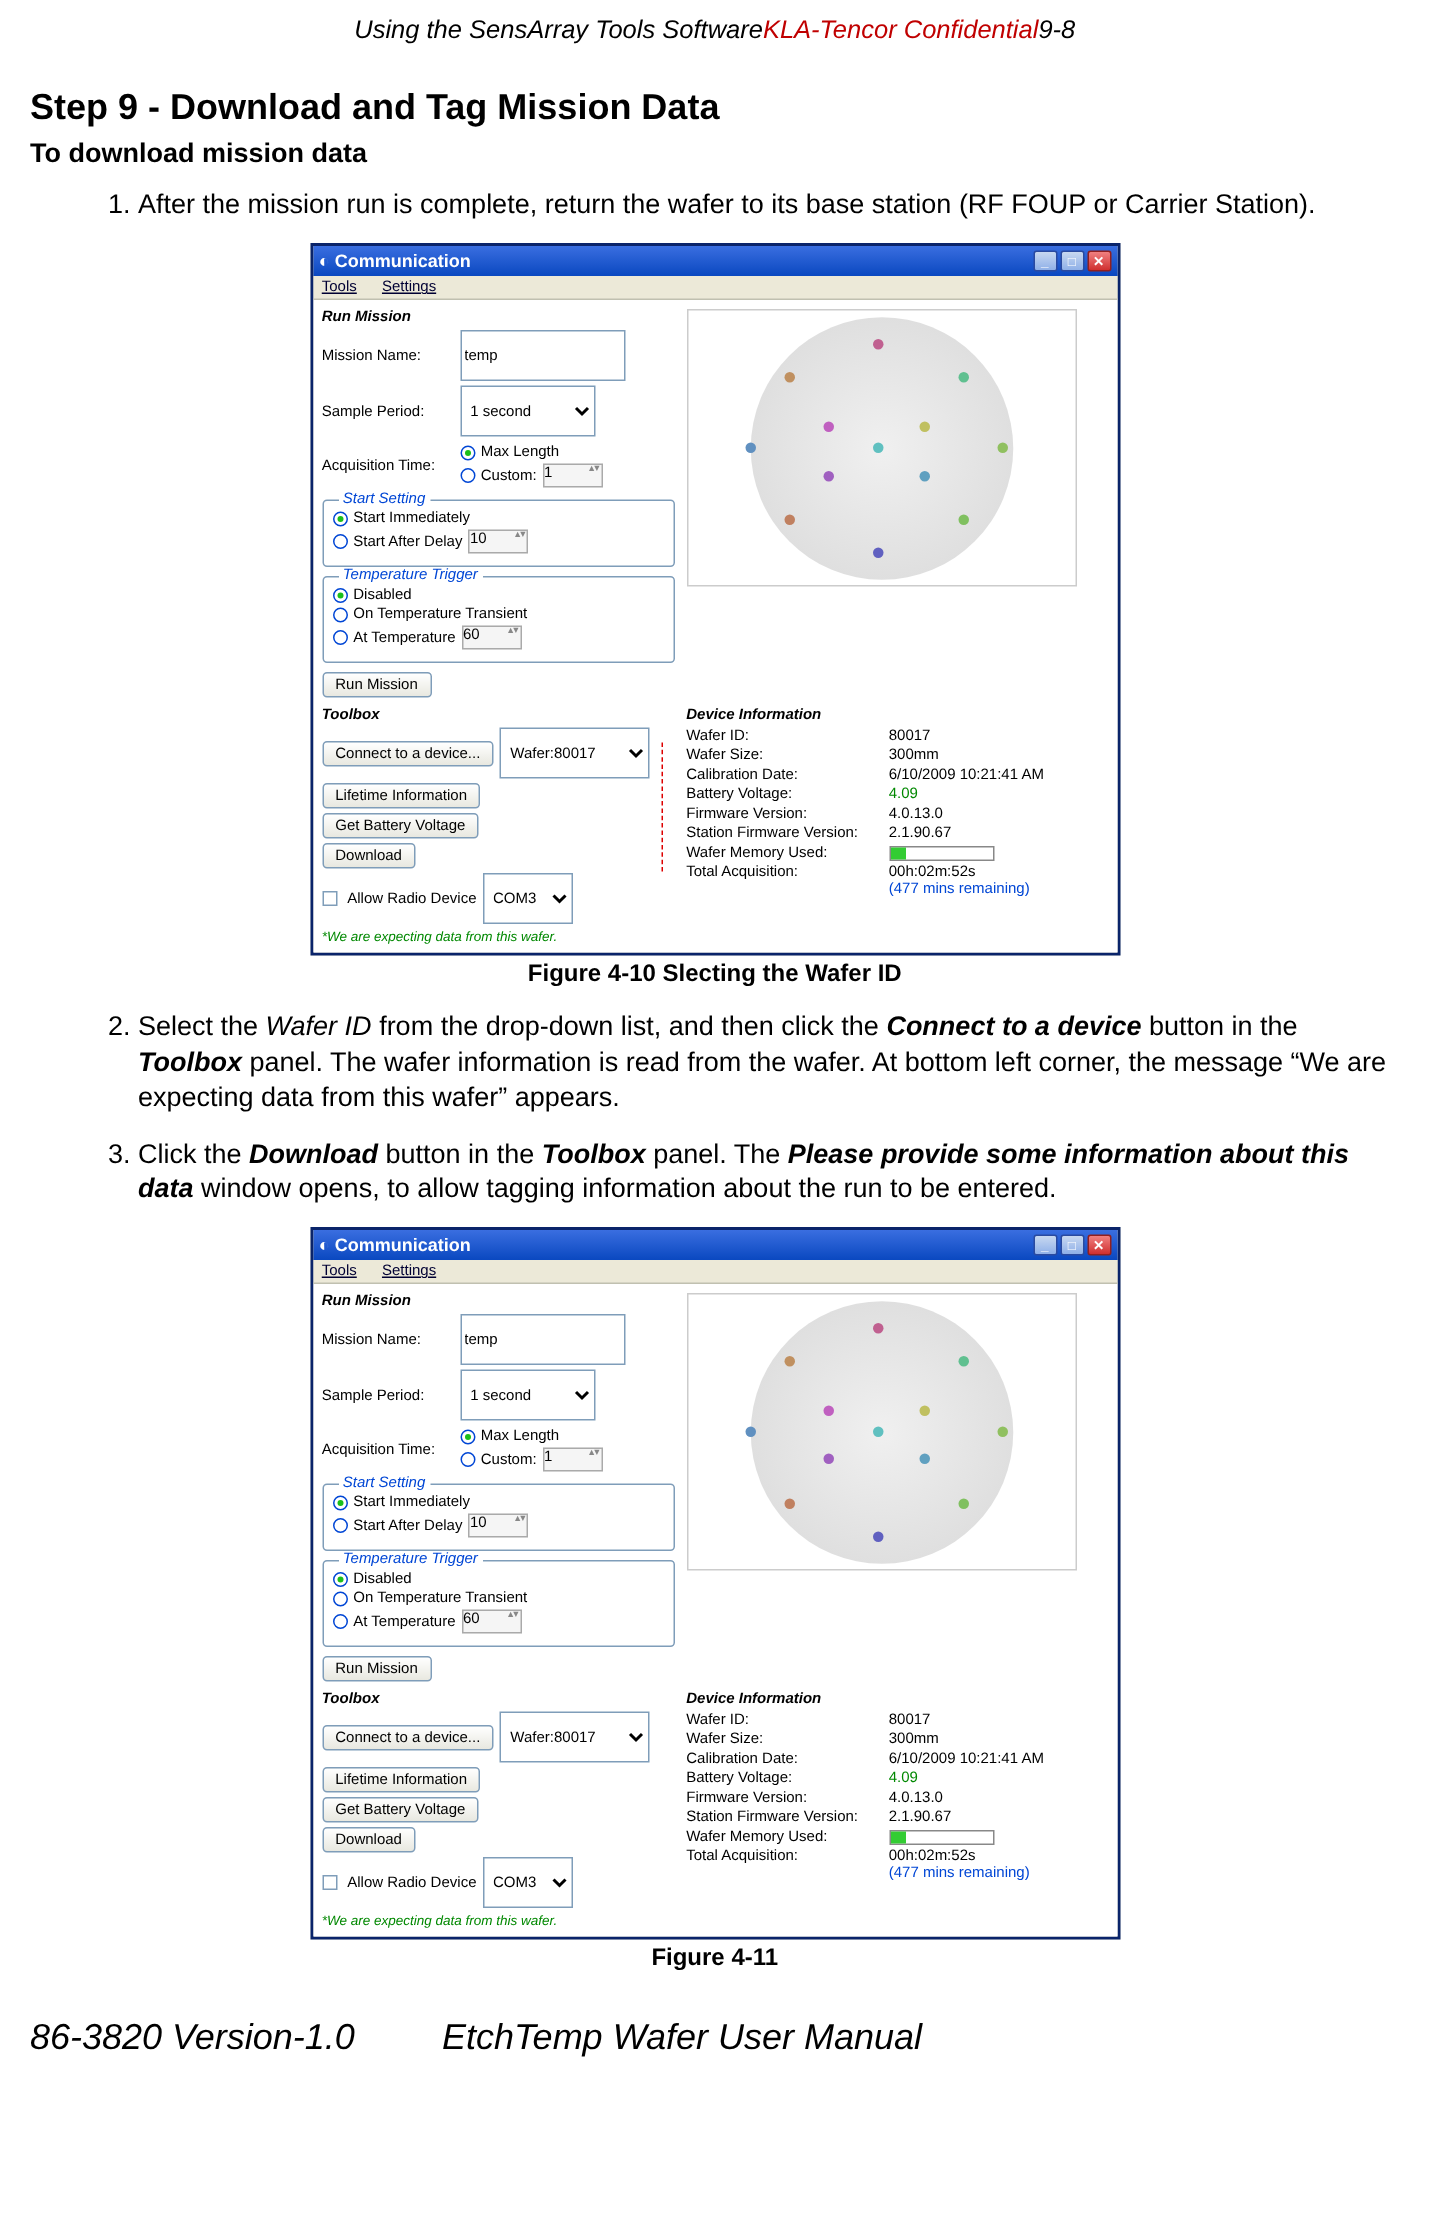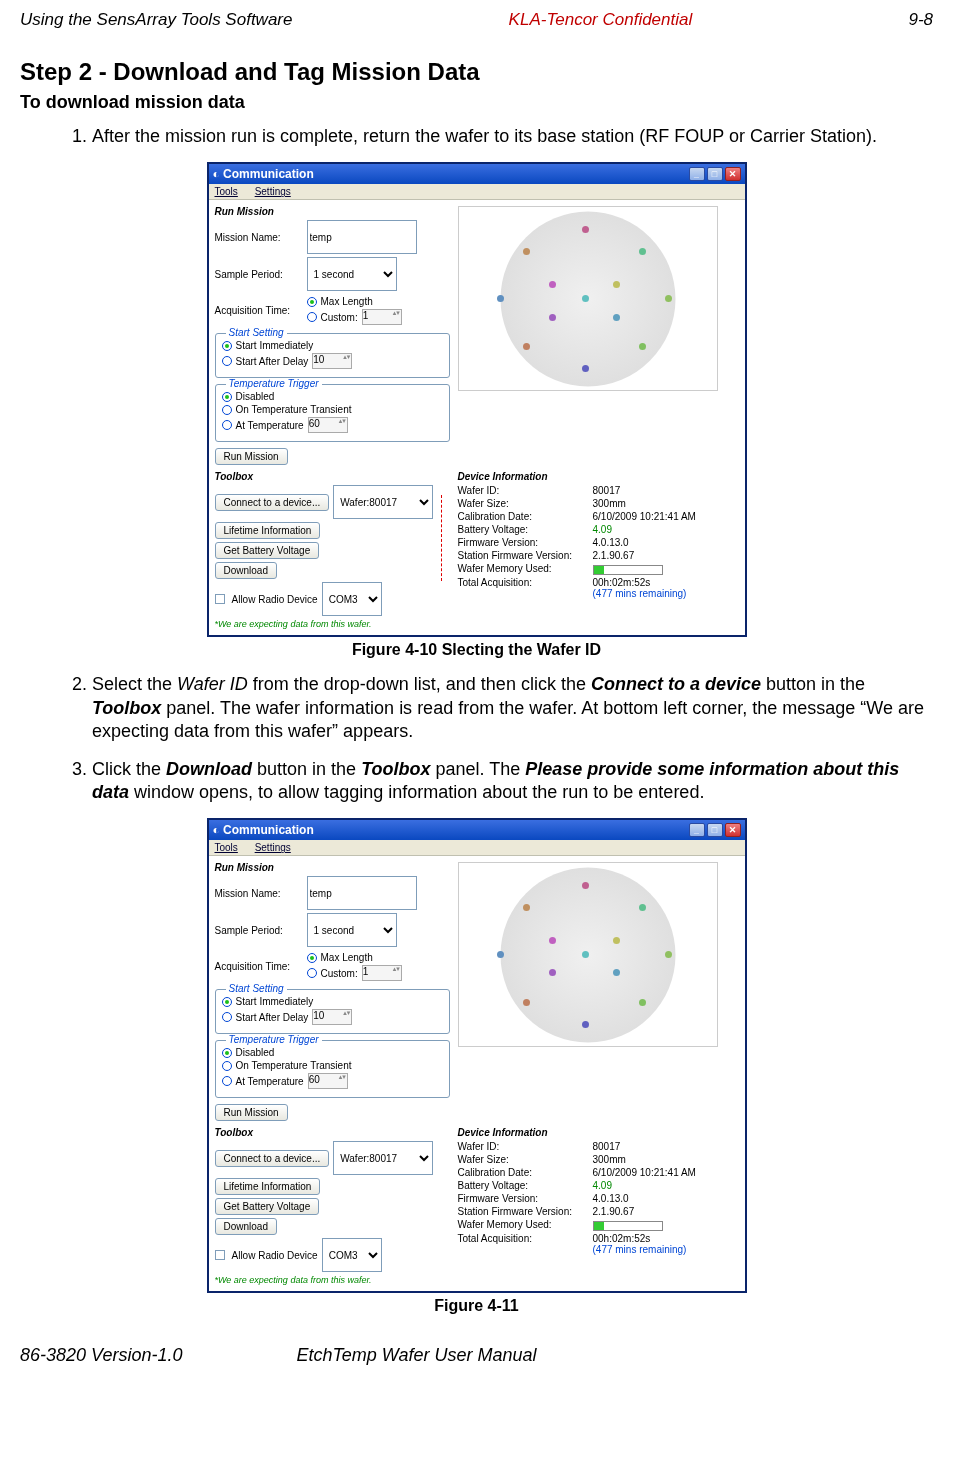--- a/index.html
+++ b/index.html
@@ -6,34 +6,34 @@
   body {
     font-family: Arial, Helvetica, sans-serif;
     margin: 0;
     padding: 10px 20px 30px 20px;
     width: 953px;
     background: #fff;
     color: #000;
   }
   .page-header {
     display: flex;
-    justify-content: space-between;
+    justify-content: center;
     font-style: italic;
     font-size: 17px;
     margin-bottom: 28px;
   }
   .page-header .left { }
   .page-header .center { color: #c00000; }
   .page-header .right { }
   h1.step-title { font-size: 24px; font-weight: bold; font-style: normal; margin: 10px 0 6px 0; }
   .sub-title { font-size: 18px; font-weight: bold; margin: 6px 0 12px 0; }
   ol.steps { font-size: 18px; padding-left: 72px; margin: 0; }
   ol.steps li { margin-bottom: 14px; line-height: 1.3; }
   .caption { text-align: center; font-weight: bold; font-size: 16px; margin: 4px 0 14px 0; }
-  .footer { display: flex; gap: 114px; font-style: italic; font-size: 18px; margin-top: 30px; }
+  .footer { display: flex; gap: 58px; font-style: italic; font-size: 24px; margin-top: 30px; }
   em.ital { font-style: italic; }
   b.bold { font-weight: bold; font-style: italic; }
 
   
   .screenshot-wrap { text-align: center; margin: 6px 0 2px 0; }
   .window {
     display: inline-block;
     width: 540px;
     text-align: left;
     border: 2px solid #0a246a;
@@ -110,21 +110,21 @@
 </style>
 </head>
 <body>
 
 <div class="page-header">
   <span class="left">Using the SensArray Tools Software</span>
   <span class="center">KLA-Tencor Confidential</span>
   <span class="right">9-8</span>
 </div>
 
-<h1 class="step-title">Step 2 - Download and Tag Mission Data</h1>
+<h1 class="step-title">Step 9 - Download and Tag Mission Data</h1>
 <div class="sub-title">To download mission data</div>
 
 <ol class="steps">
   <li>After the mission run is complete, return the wafer to its base station (RF FOUP or Carrier Station).</li>
 </ol>
 
 <div class="screenshot-wrap">
   <div class="window">
     <div class="titlebar">
       <span><span>◐</span> <span>Communication</span></span>

